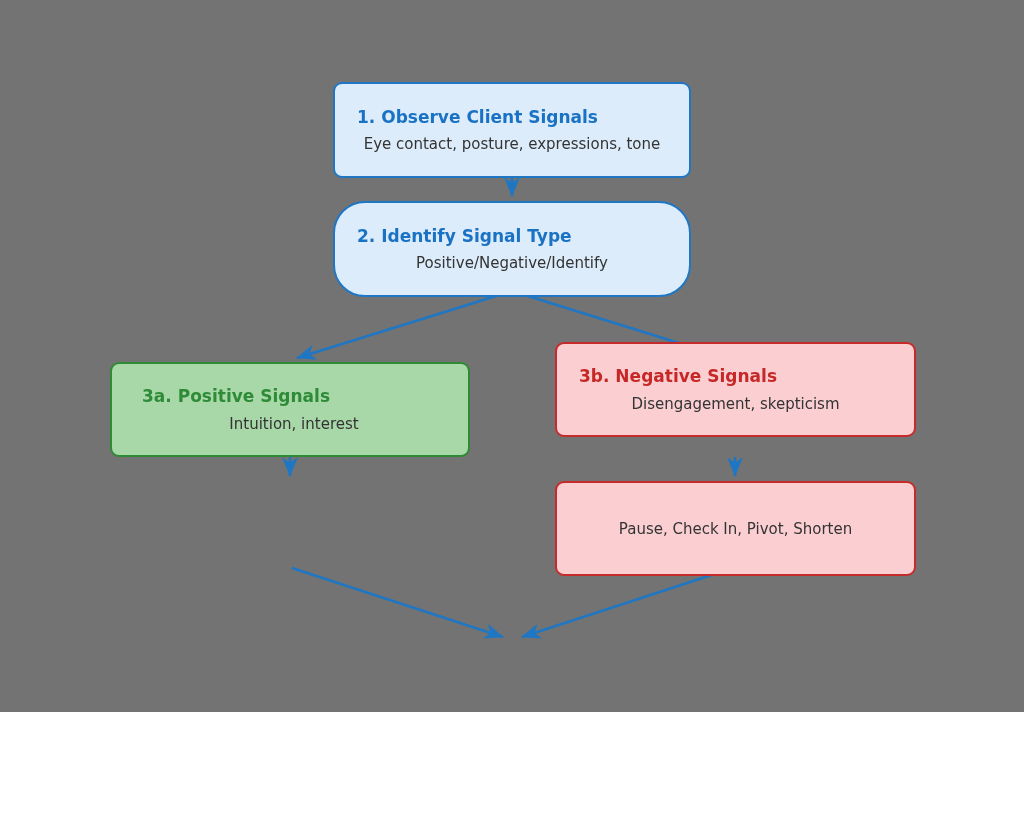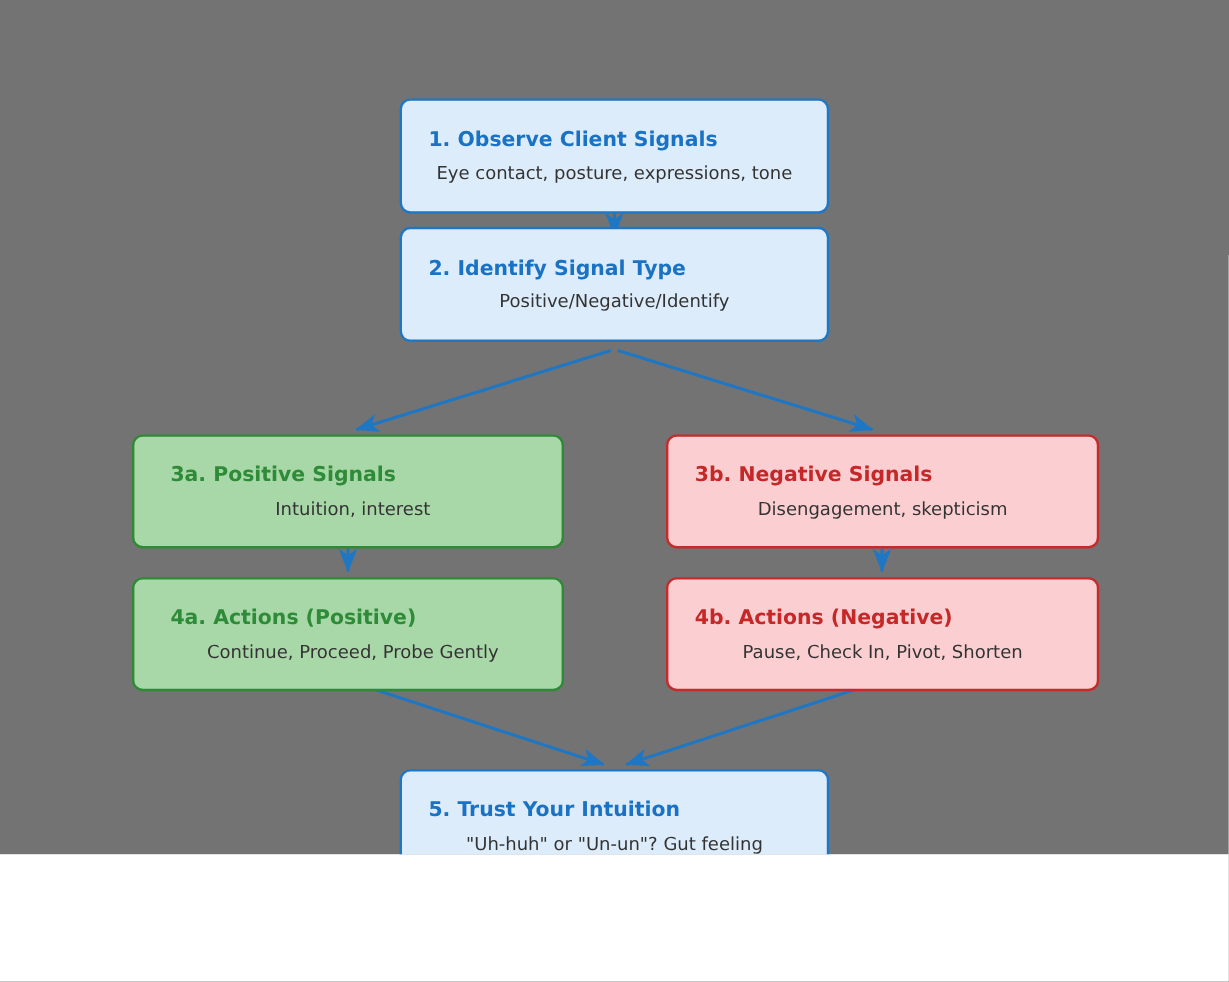--- a/index.html
+++ b/index.html
@@ -70,23 +70,23 @@
   
   .node.red {
     background: #fbcfd2;
     border-color: #c62b2b;
     border-width: 2.5px;
   }
   .node.red .title { color: #c62828; }
 
   
   #node-1 { left: 333px; top: 82px;  width: 358px; height: 96px; }
-  #node-2 { left: 333px; top: 189px; width: 358px; height: 96px; }
+  #node-2 { left: 333px; top: 201px; width: 358px; height: 96px; border-radius: 32px; }
   #node-3a { left: 110px; top: 362px; width: 360px; height: 95px; }
-  #node-3b { left: 555px; top: 362px; width: 361px; height: 95px; }
+  #node-3b { left: 555px; top: 342px; width: 361px; height: 95px; }
   #node-4a { left: 110px; top: 481px; width: 360px; height: 95px; }
   #node-4b { left: 555px; top: 481px; width: 361px; height: 95px; }
   #node-5  { left: 333px; top: 641px; width: 358px; height: 95px; }
 </style>
 </head>
 <body>
 
 <div id="canvas">
 
   <svg id="edges" viewBox="0 0 1024 818" width="1024" height="818" xmlns="http://www.w3.org/2000/svg">
@@ -124,28 +124,19 @@
   <div id="node-3a" class="node green">
     <div class="title">3a. Positive Signals</div>
     <div class="subtitle">Intuition, interest</div>
   </div>
 
   <div id="node-3b" class="node red">
     <div class="title">3b. Negative Signals</div>
     <div class="subtitle">Disengagement, skepticism</div>
   </div>
 
-  <div id="node-4a" class="node green">
-    <div class="title">4a. Actions (Positive)</div>
-    <div class="subtitle">Continue, Proceed, Probe Gently</div>
-  </div>
 
   <div id="node-4b" class="node red">
-    <div class="title">4b. Actions (Negative)</div>
     <div class="subtitle">Pause, Check In, Pivot, Shorten</div>
   </div>
 
-  <div id="node-5" class="node blue">
-    <div class="title">5. Trust Your Intuition</div>
-    <div class="subtitle">"Uh-huh" or "Un-un"? Gut feeling</div>
-  </div>
 
 </div>
 
 </body></html>

